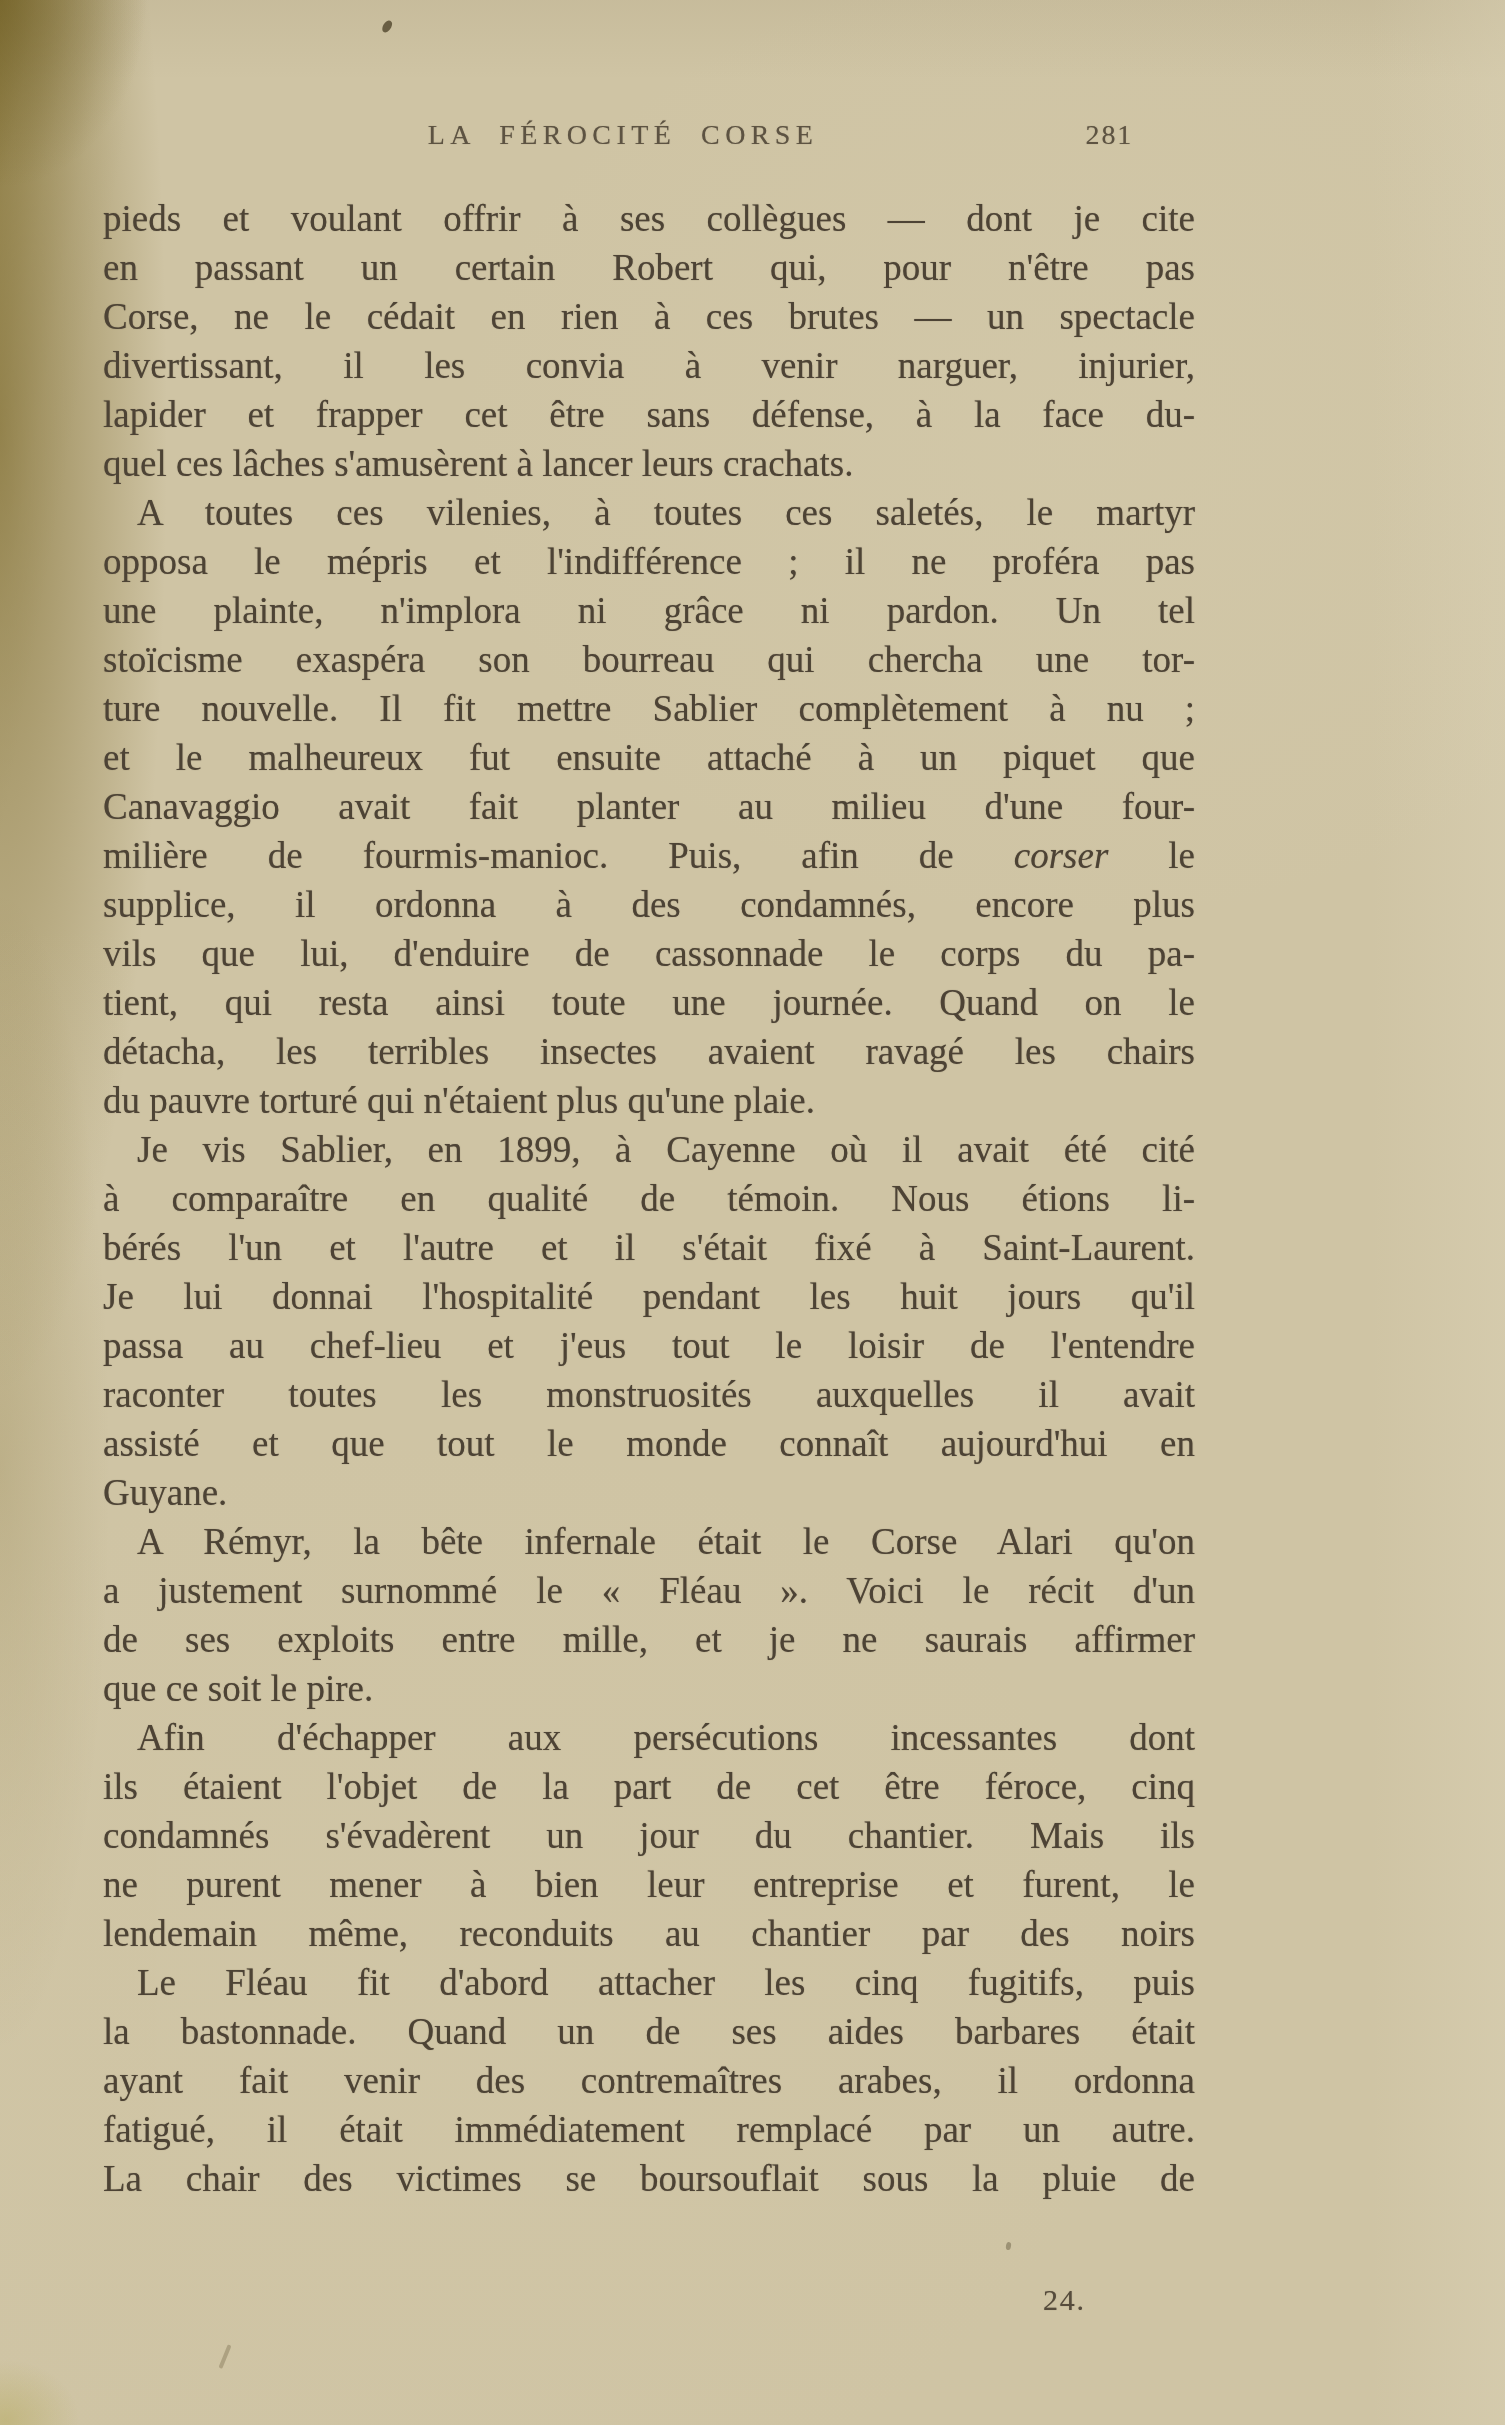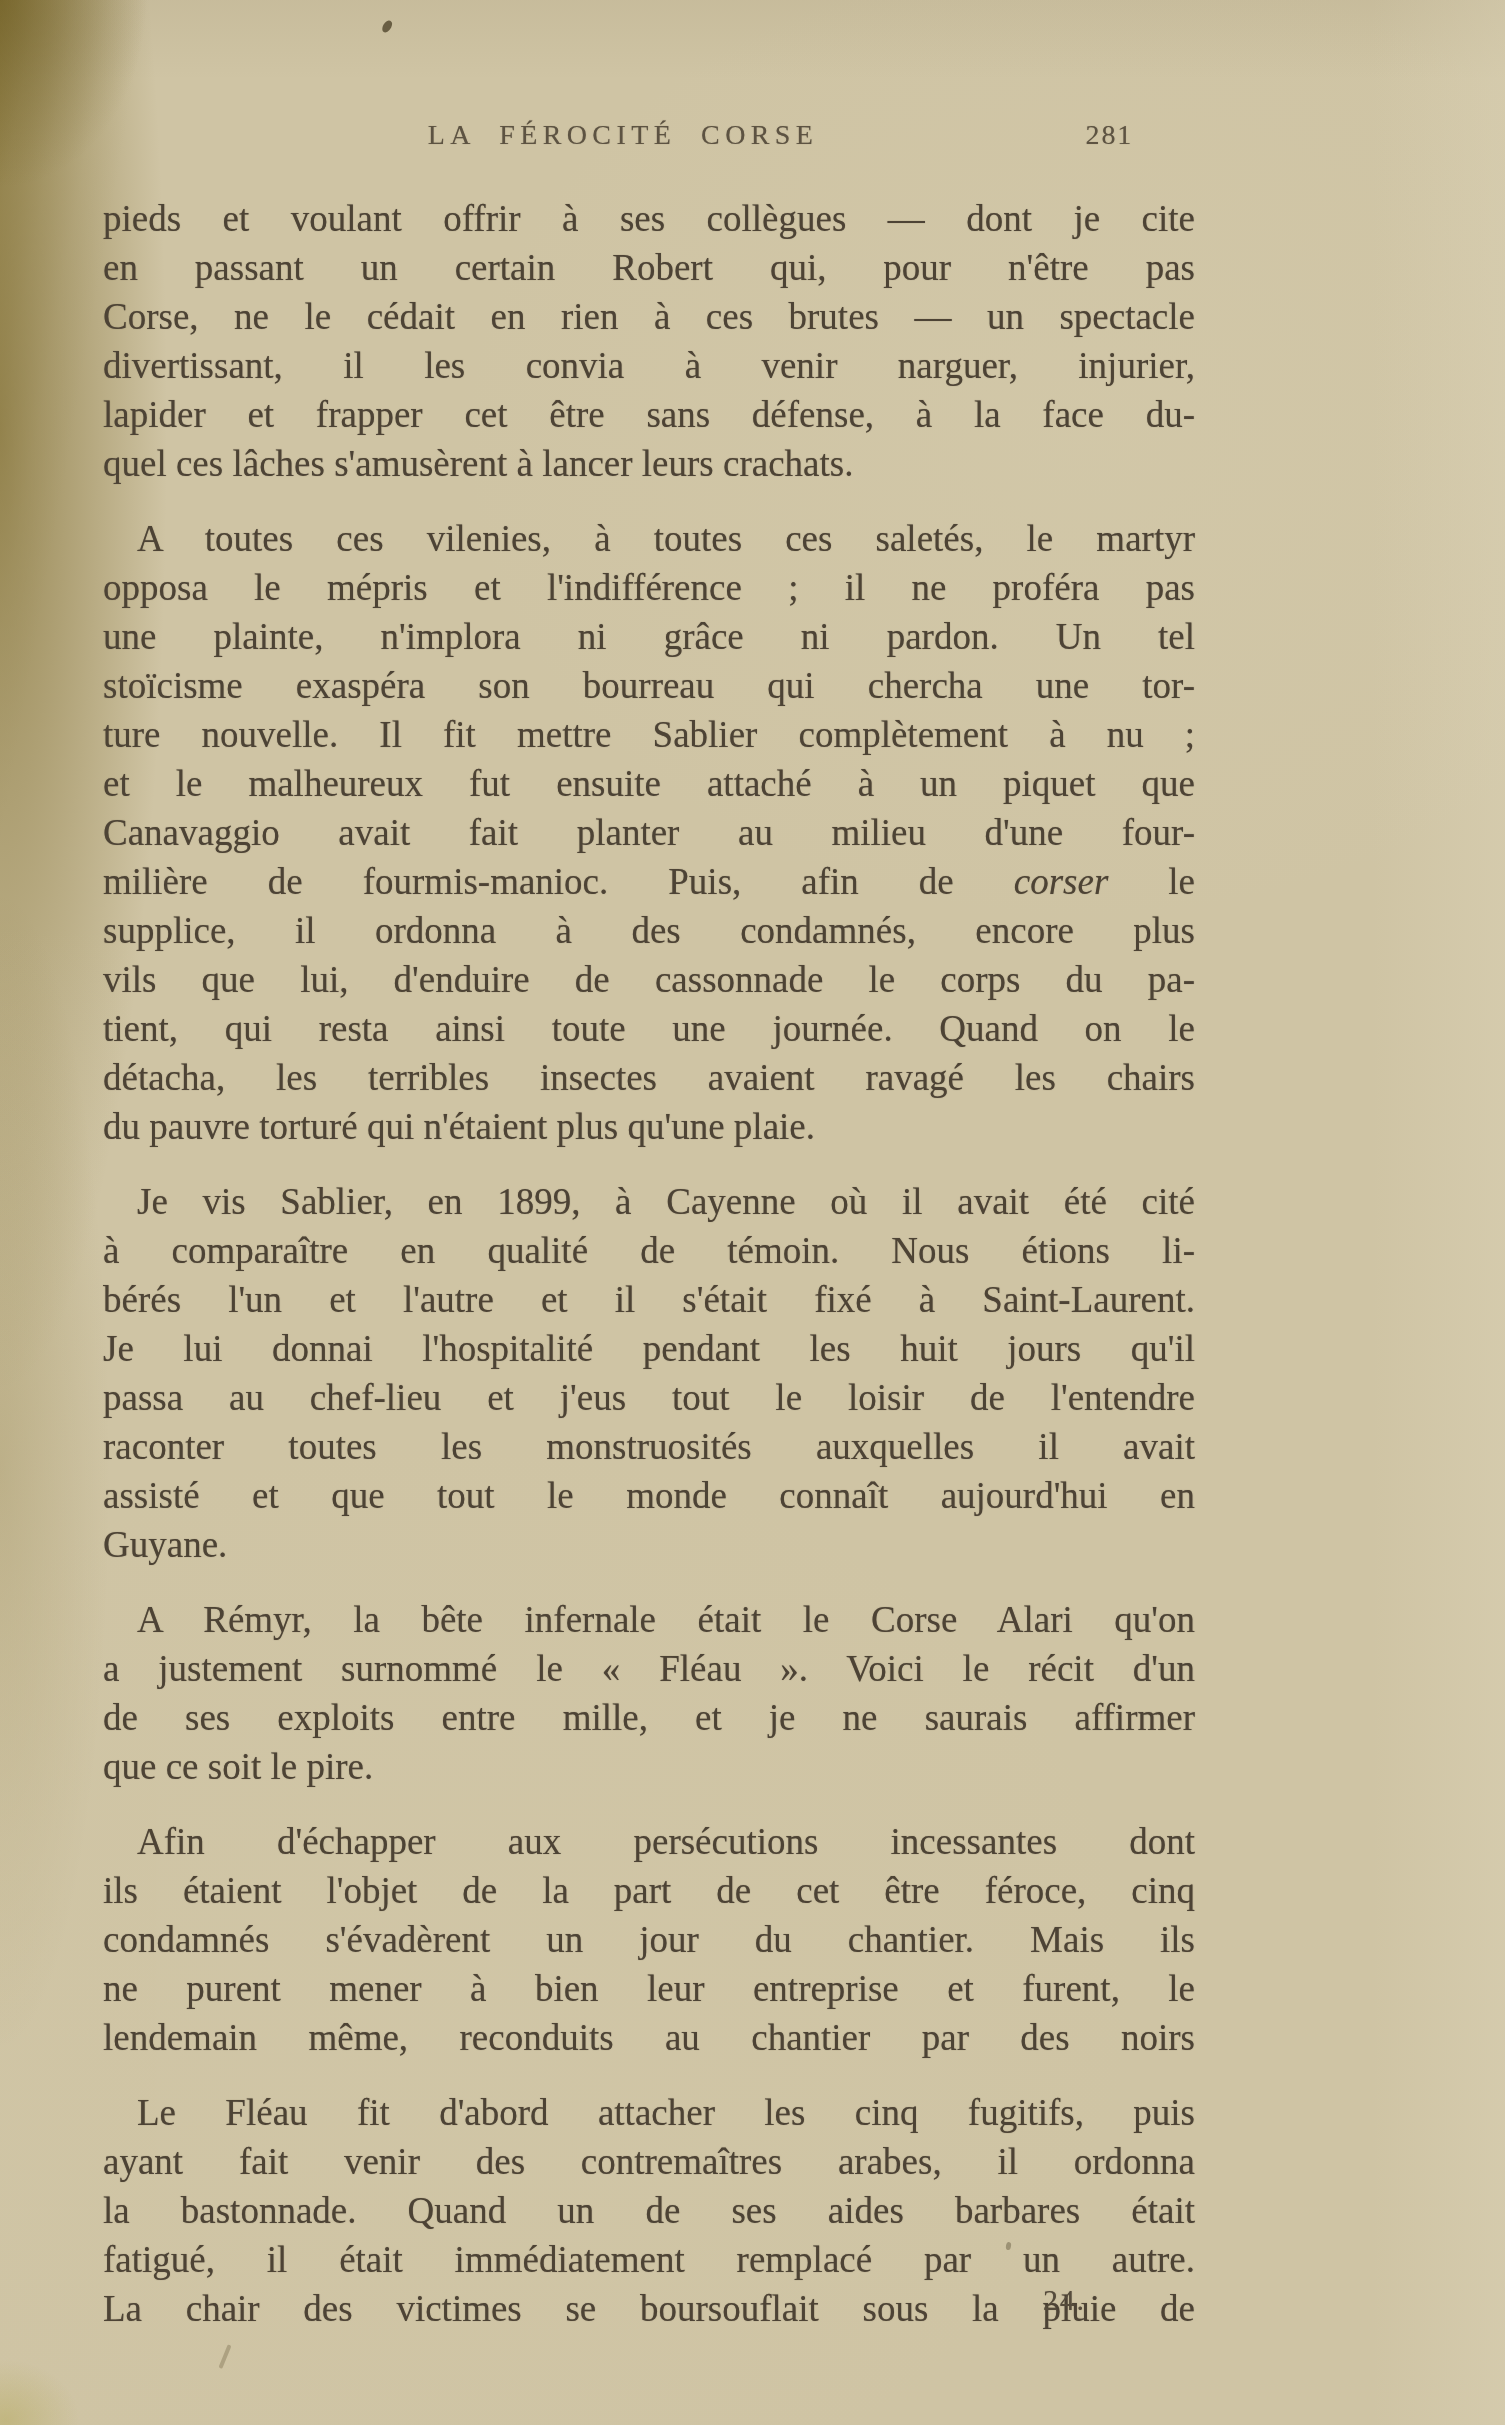--- a/index.html
+++ b/index.html
@@ -55,21 +55,21 @@
     color:var(--ink);
     font-size:37px;line-height:49px;
     text-shadow:0 0 1px rgba(77,67,52,0.55);
   }
   .line{
     text-align:justify;
     text-align-last:justify;
     height:49px;
   }
   .line.para-end{text-align-last:left;}
-  .line.indent{text-indent:34px;margin-top:26px;}
+  .line.indent{text-indent:34px;}
   .line .it{font-style:italic;margin-top:16px;}
   .page-footer{
     position:absolute;left:1043px;top:2283px;
     color:#564c3c;font-size:30px;letter-spacing:1.8px;
     text-shadow:0 0 0.9px rgba(86,76,60,0.5);
   }
   
   .speck-top{
     position:absolute;left:383px;top:19.6px;width:8px;height:13.4px;
     background:rgba(72,62,36,0.75);border-radius:50% 40% 55% 45%;
@@ -132,20 +132,20 @@
     <div class="line indent"><span>A Rémyr, la bête infernale était le Corse Alari qu'on</span></div>
     <div class="line"><span>a justement surnommé le « Fléau ». Voici le récit d'un</span></div>
     <div class="line"><span>de ses exploits entre mille, et je ne saurais affirmer</span></div>
     <div class="line para-end"><span>que ce soit le pire.</span></div>
     <div class="line indent"><span>Afin d'échapper aux persécutions incessantes dont</span></div>
     <div class="line"><span>ils étaient l'objet de la part de cet être féroce, cinq</span></div>
     <div class="line"><span>condamnés s'évadèrent un jour du chantier. Mais ils</span></div>
     <div class="line"><span>ne purent mener à bien leur entreprise et furent, le</span></div>
     <div class="line"><span>lendemain même, reconduits au chantier par des noirs</span></div>
     <div class="line indent"><span>Le Fléau fit d'abord attacher les cinq fugitifs, puis</span></div>
+    <div class="line"><span>la bastonnade. Quand un de ses aides barbares était</span></div>
     <div class="line"><span>ayant fait venir des contremaîtres arabes, il ordonna</span></div>
-    <div class="line"><span>la bastonnade. Quand un de ses aides barbares était</span></div>
     <div class="line"><span>fatigué, il était immédiatement remplacé par un autre.</span></div>
     <div class="line"><span>La chair des victimes se boursouflait sous la pluie de</span></div>
   </main>
 
 <footer class="page-footer">24.</footer>
 
 
 </body></html>

